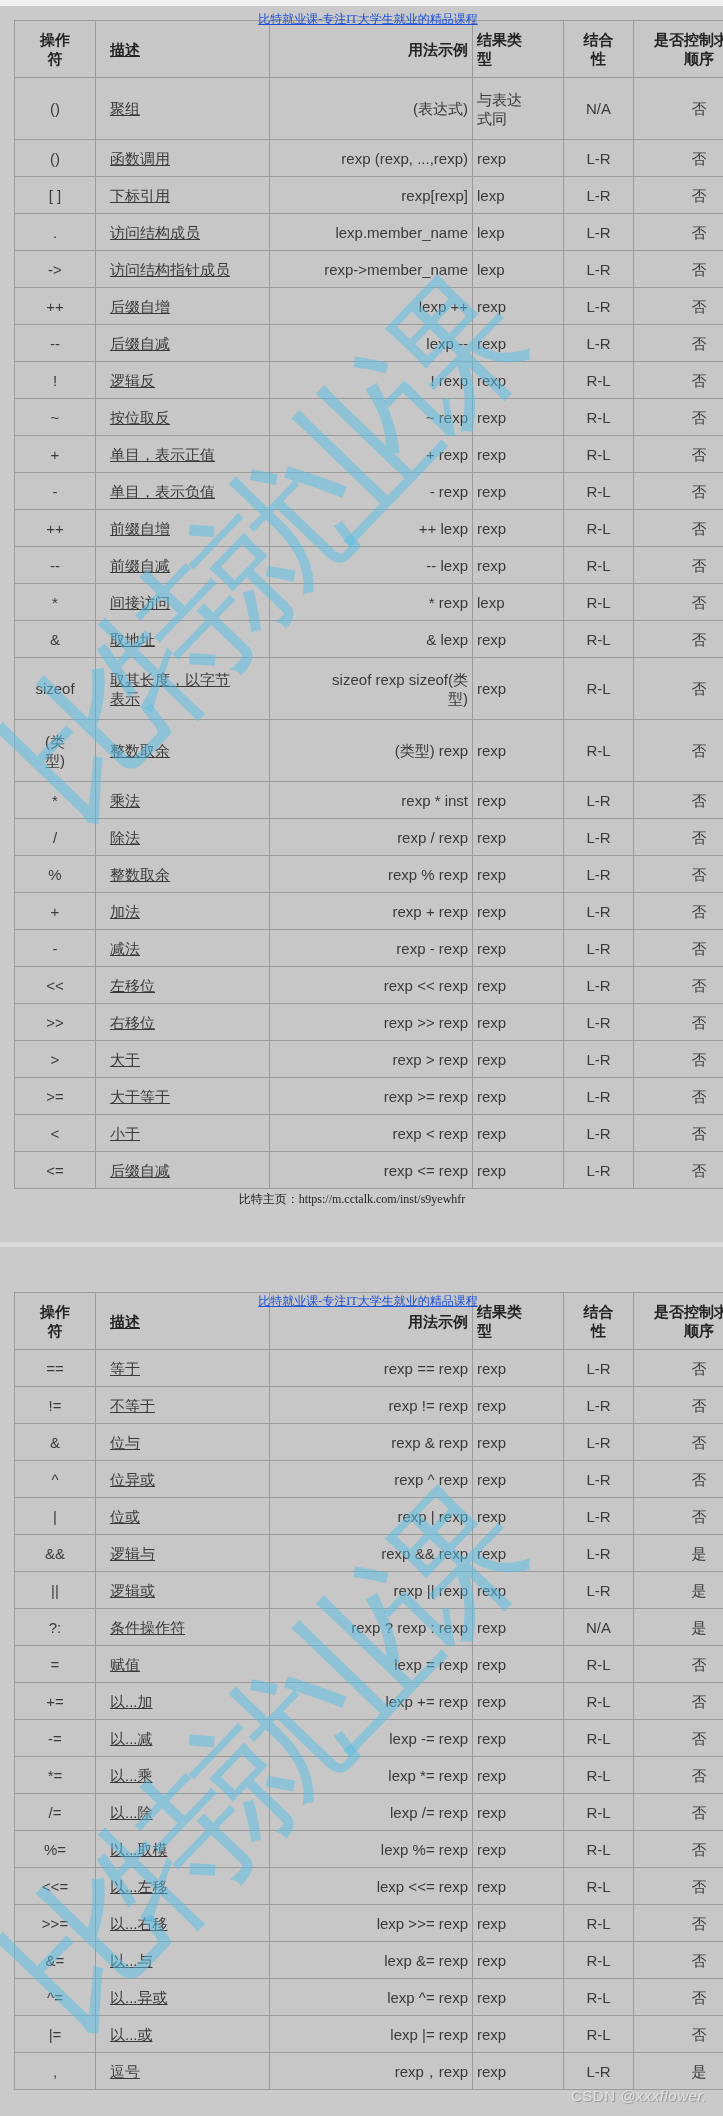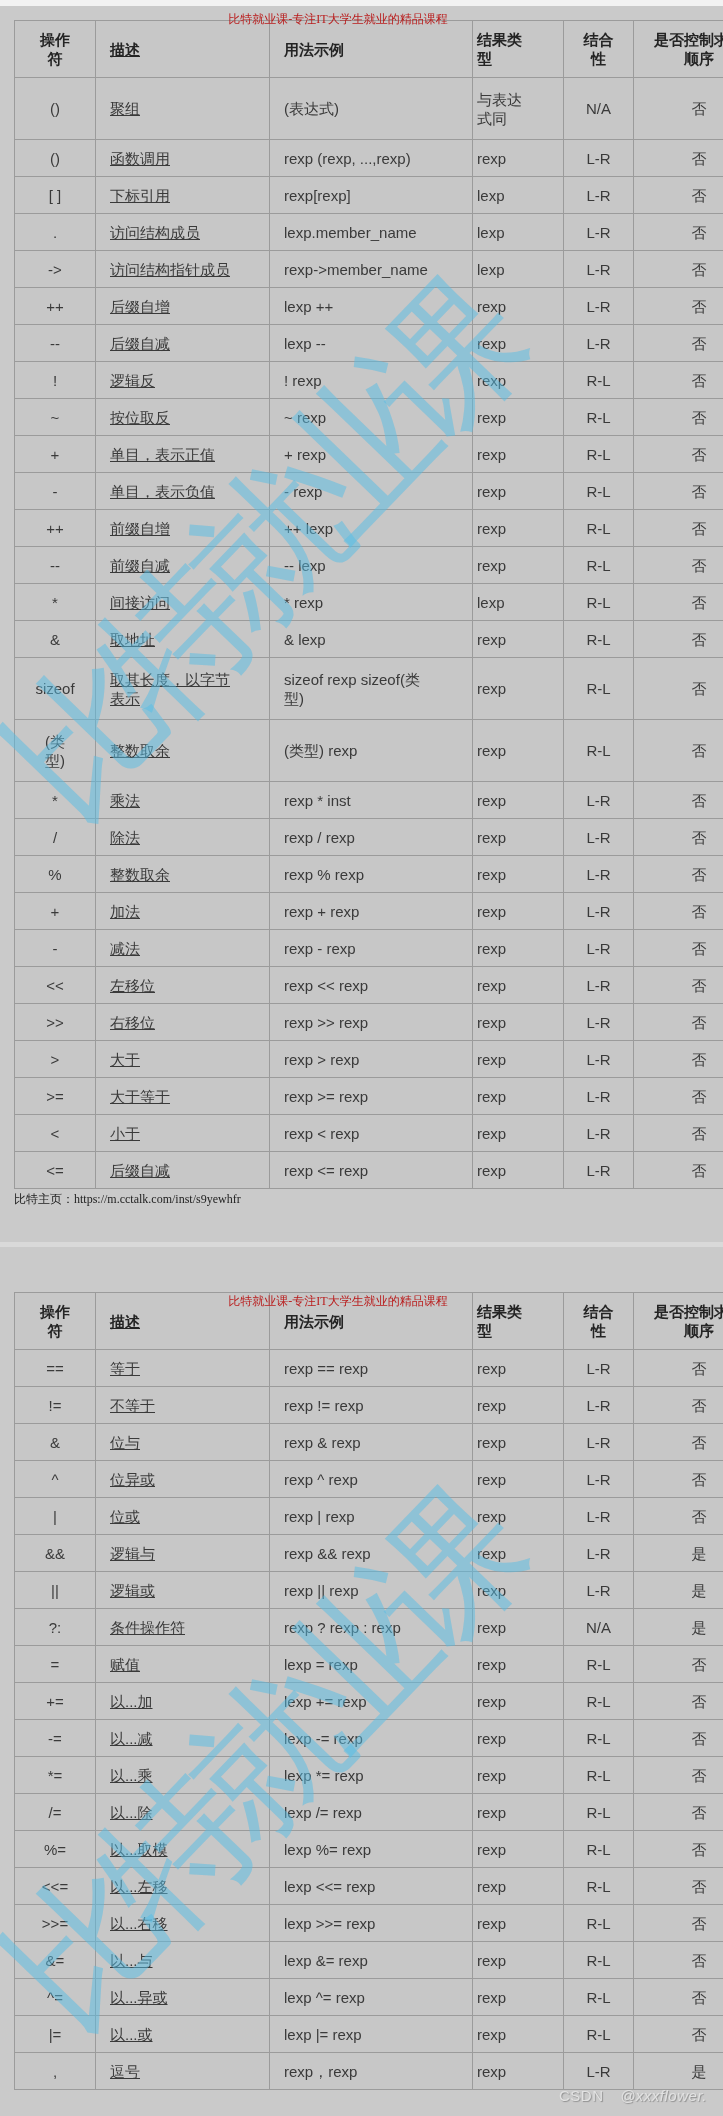--- a/index.html
+++ b/index.html
@@ -5,23 +5,23 @@
   html,body { margin:0; padding:0; background:#e9e9e9; }
   .canvas {
     position:relative; width:723px; height:2116px; margin:0 auto;
     background:#cacaca; overflow:hidden;
     font-family:"Liberation Sans","DejaVu Sans",sans-serif;
   }
   .top-strip { position:absolute; left:0; top:0; width:723px; height:6px; background:#f2f2f2; }
   .page-divider { position:absolute; left:0; top:1242px; width:723px; height:5px; background:#d9d9d9; }
 
   .page-note {
-    position:absolute; left:0; width:676px; text-align:center;
+    position:absolute; left:30px; width:676px; text-align:center;
     font-family:"Liberation Serif","DejaVu Serif",serif;
-    font-size:12px; color:#b91c1c; z-index:4; pointer-events:none;
+    font-size:12px; color:#1d4ed8; z-index:4; pointer-events:none;text-decoration:underline;
   }
   .note-1 { top:11px; }
   .note-2 { top:1293px; }
 
   table.op-table {
     position:absolute; left:14px; width:676px;
     border-collapse:collapse; table-layout:fixed;
     z-index:1; background:#c7c7c7;
   }
   .table-1 { top:20px; }
@@ -30,27 +30,27 @@
     border:1px solid #9b9b9b; white-space:pre-line;
     font-size:15px; line-height:19px; color:#3a3a3a;
     vertical-align:middle; padding:2px 4px; overflow:hidden;
   }
   table.op-table th { color:#242424; font-weight:bold; }
   thead tr { height:57px; }
   tr.std { height:37px; }
   tr.tall { height:62px; }
   .c0 { width:72px;  text-align:center;margin-top:29px; }
   .c1 { width:155px; text-align:left; padding-left:14px !important;text-decoration:underline; }
-  .c2 { width:184px; text-align:left; padding-left:14px !important; }
+  .c2 { width:184px; text-align:right; padding-left:14px !important; }
   .c3 { width:82px;  text-align:left;border-radius:27px; }
   .c4 { width:61px;  text-align:center;margin-top:18px; }
   .c5 { width:122px; text-align:center; }
 
   .page-footer {
-    position:absolute; left:14px; width:676px; 
+    position:absolute; left:14px; width:676px; text-align:center;
     font-family:"Liberation Serif","DejaVu Serif",serif;
     font-size:12px; color:#222; z-index:2;
   }
   .footer-1 { top:1191px; }
 
   .watermark {
     position:absolute; z-index:3; pointer-events:none;
     font-size:150px; line-height:150px; height:150px;
     letter-spacing:-20px; white-space:nowrap;
     color:rgba(86,190,230,0.5);
@@ -59,21 +59,21 @@
   }
   .wm-1 { left:88px; top:690px; }
   .wm-2 { left:88px; top:1900px; }
 
   .credit {
     position:absolute; right:16px; top:2087px; z-index:4;
     font-size:15px; letter-spacing:0.5px; color:#e2e2e2;
     text-shadow:1px 1px 1px #8f8f8f;
     font-family:"Liberation Sans",sans-serif;
   }
-  .credit .handle { font-style:italic;margin-left:12px; }
+  .credit .handle { font-style:italic; }
 </style>
 </head>
 <body>
 
 <div class="canvas">
   <div class="top-strip"></div>
 
   <div class="page-note note-1">比特就业课-专注IT大学生就业的精品课程</div>
 
   <table class="op-table table-1">

